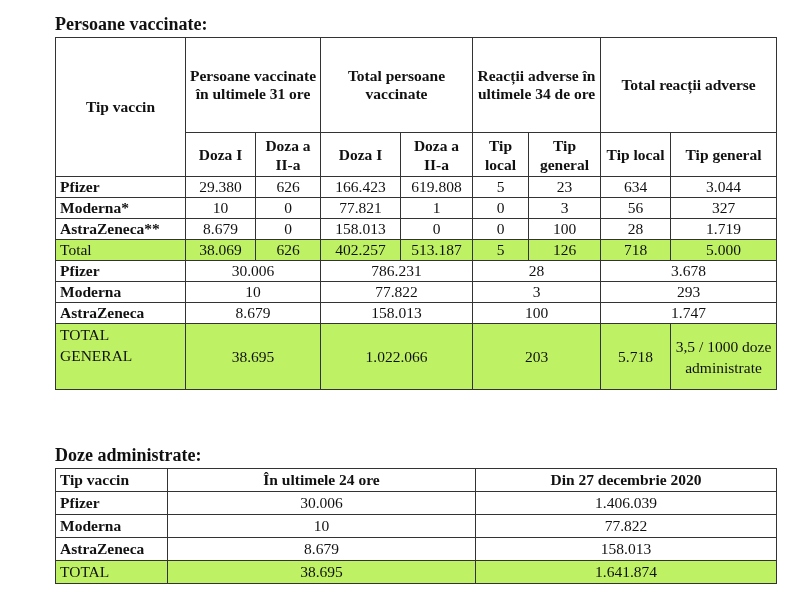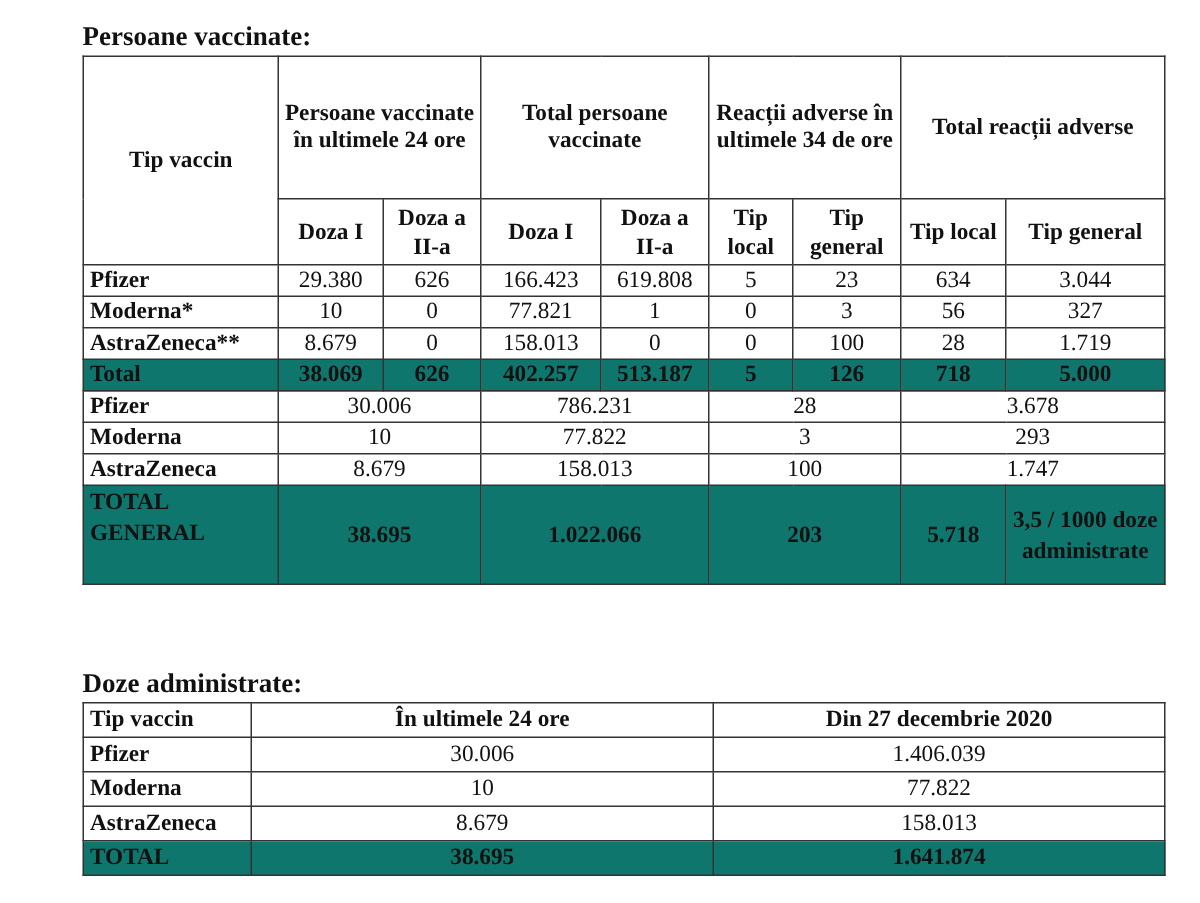--- a/index.html
+++ b/index.html
@@ -6,21 +6,21 @@
   body { width:800px; height:602px; position:relative; overflow:hidden;
          font-family:"Liberation Serif", "DejaVu Serif", serif; color:#111; }
   .section-title { position:absolute; left:55px; font-weight:bold; font-size:18px; }
   #title1 { top:14px; }
   #title2 { top:445px; }
   table { position:absolute; left:55px; border-collapse:collapse; table-layout:fixed;
           font-size:15.5px; }
   td, th { border:1px solid #333; padding:0 3px; line-height:18px; text-align:center; }
   th { font-weight:bold; }
   td.name { text-align:left; font-weight:bold; padding-left:4px;margin-left:36px; }
-  tr.total td { background:#0f766e; font-weight:bold; }
+  tr.total td { background:#bef264; font-weight:normal; }
   #t1 { top:37px; width:721px; }
   #t2 { top:468px; width:721px; }
   #t1 .hdr1 th { height:94px; }
   #t1 .hdr2 th { height:43px; line-height:19px; }
   #t1 tr.row td { height:20px; }
   #t1 tr.grand td { height:65px; line-height:21px; }
   #t2 tr td, #t2 tr th { height:22px; }
 </style>
 </head>
 <body>
@@ -35,21 +35,21 @@
       <col style="width:80px">
       <col style="width:72px">
     <col style="width:56px">
       <col style="width:72px">
       <col style="width:70px">
       <col style="width:106px">
   </colgroup>
   <tbody>
       <tr class="hdr1">
     <th rowspan="2">Tip vaccin</th>
-    <th colspan="2">Persoane vaccinate în ultimele 24 ore</th>
+    <th colspan="2">Persoane vaccinate în ultimele 31 ore</th>
     <th colspan="2">Total persoane vaccinate</th>
     <th colspan="2">Reacții adverse în ultimele 34 de ore</th>
     <th colspan="2">Total reacții adverse</th>
   </tr>
   <tr class="hdr2">
     <th>Doza I</th>
     <th>Doza a II-a</th>
     <th>Doza I</th>
     <th>Doza a II-a</th>
     <th>Tip local</th>

